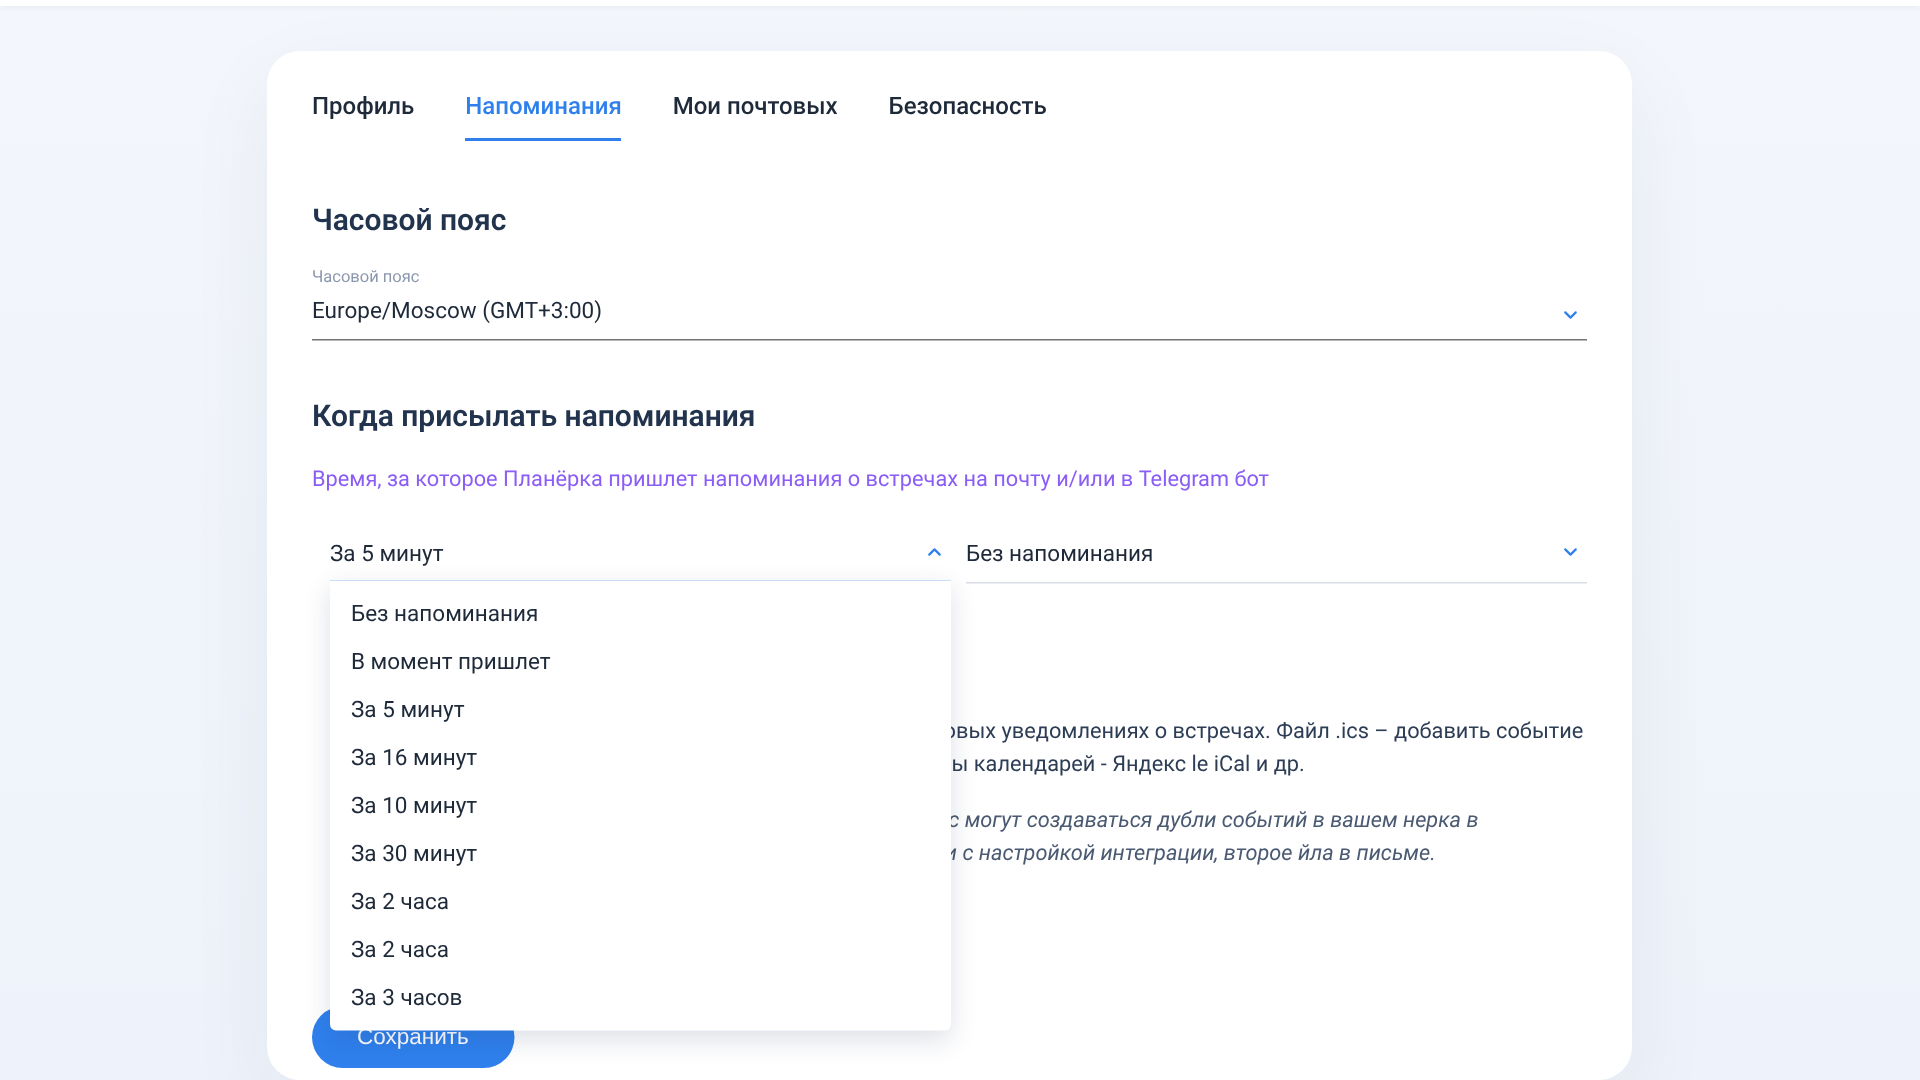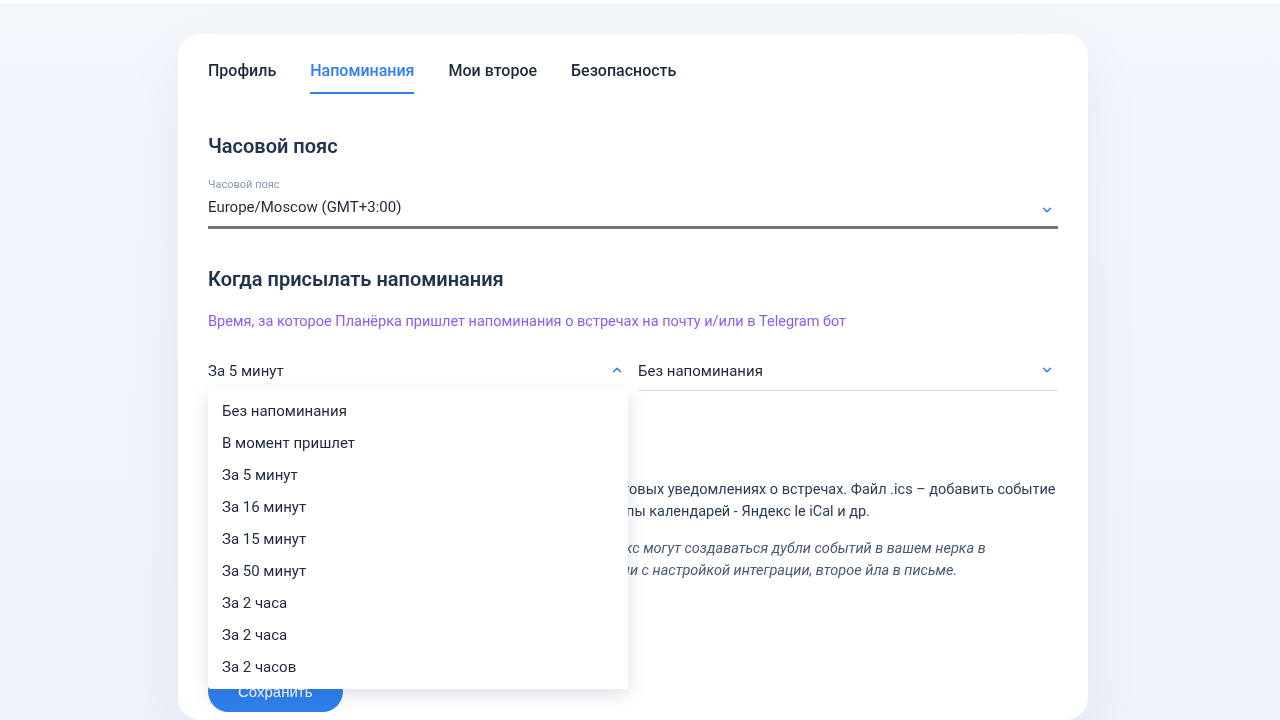--- a/index.html
+++ b/index.html
@@ -68,21 +68,21 @@
     color: #22344d;
     margin-bottom: 20px;
   }
   .field-small-label {
     font-size: 11px;
     color: #8a97ad;
     margin-bottom: 2px;
   }
   .select-field {
     position: relative;
-    border-bottom: 3px solid #737373;
+    border-bottom: 1px solid #737373;
     padding: 4px 0 10px 0;
     cursor: pointer;
   }
   .select-value {
     font-size: 15px;
     color: #1e2a3a;
   }
   .chevron {
     position: absolute;
     right: 4px;
@@ -92,20 +92,21 @@
   .chevron svg { display: block; }
   .desc {
     font-size: 14.5px;
     color: #8b5cf6;
     margin: 10px 0 18px 0;
     line-height: 1.5;
   }
   .reminders-row {
     display: flex;
     gap: 10px;
+    margin-left: 12px;
   }
   .reminder-select {
     flex: 1;
     position: relative;
     border-bottom: 1px solid #d9dee7;
     padding: 10px 0;
     cursor: pointer;
   }
   .reminder-select.open {
     border-bottom: 2px solid #2f80ed;
@@ -176,21 +177,21 @@
 <body>
 
 <div class="page">
   <div class="top-edge"></div>
 
   <div class="card">
 
     <div class="tabs">
       <div class="tab">Профиль</div>
       <div class="tab active">Напоминания</div>
-      <div class="tab">Мои второе</div>
+      <div class="tab">Мои почтовых</div>
       <div class="tab">Безопасность</div>
     </div>
 
     <div class="content">
 
       <div class="section-title">Часовой пояс</div>
       <div class="field-small-label">Часовой пояс</div>
       <div class="select-field">
         <span class="select-value">Europe/Moscow (GMT+3:00)</span>
         <span class="chevron">
@@ -212,25 +213,25 @@
           <span class="chevron up">
             <svg width="14" height="14" viewBox="0 0 24 24" fill="none" stroke="#2f80ed" stroke-width="2.5" stroke-linecap="round" stroke-linejoin="round">
                 <polyline points="6 9 12 15 18 9"></polyline>
               </svg>
           </span>
           <div class="dropdown">
             <div class="dropdown-item">Без напоминания</div>
             <div class="dropdown-item">В момент пришлет</div>
             <div class="dropdown-item">За 5 минут</div>
             <div class="dropdown-item">За 16 минут</div>
-            <div class="dropdown-item">За 15 минут</div>
-            <div class="dropdown-item">За 50 минут</div>
+            <div class="dropdown-item">За 10 минут</div>
+            <div class="dropdown-item">За 30 минут</div>
             <div class="dropdown-item">За 2 часа</div>
             <div class="dropdown-item">За 2 часа</div>
-            <div class="dropdown-item">За 2 часов</div>
+            <div class="dropdown-item">За 3 часов</div>
           </div>
         </div>
 
         <div class="reminder-select">
           <span class="select-value">Без напоминания</span>
           <span class="chevron">
             <svg width="14" height="14" viewBox="0 0 24 24" fill="none" stroke="#2f80ed" stroke-width="2.5" stroke-linecap="round" stroke-linejoin="round">
                 <polyline points="6 9 12 15 18 9"></polyline>
               </svg>
           </span>

